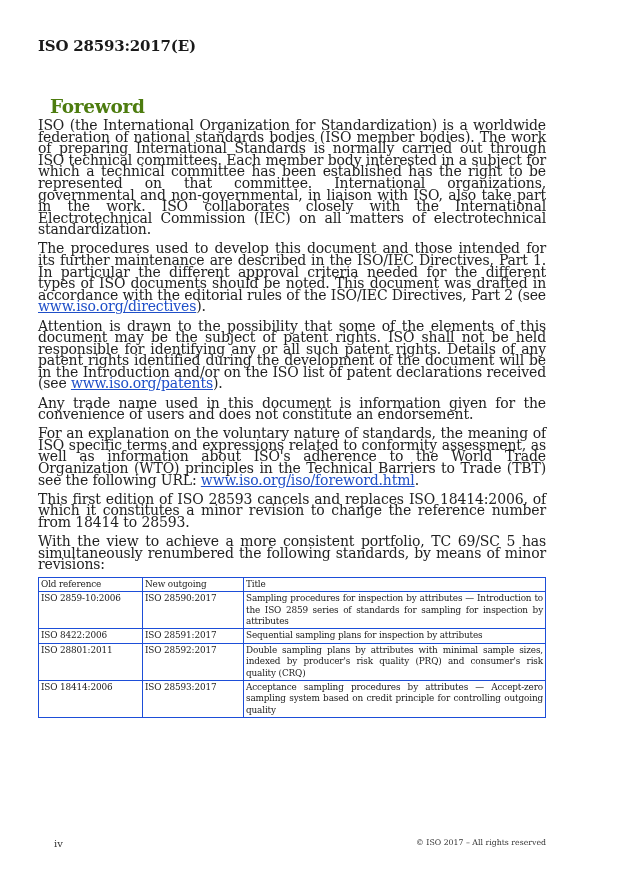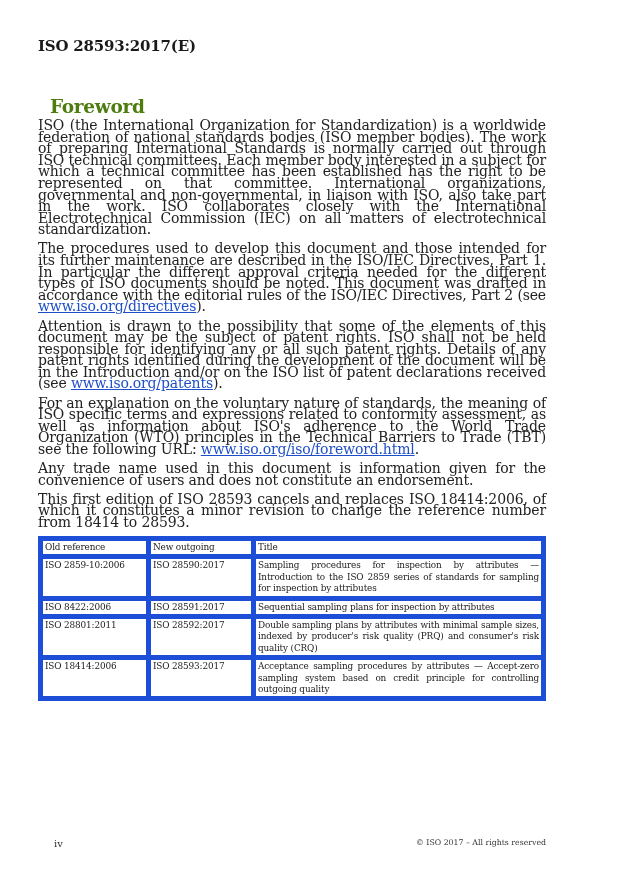--- a/index.html
+++ b/index.html
@@ -26,21 +26,21 @@
     font-size: 14px; line-height: 11.6px;
     text-align: justify; letter-spacing: -0.15px; word-spacing: 0px;
   }
   .para a { color: #1f4fc8; text-decoration: underline; }
   .para i { font-style: italic; }
   table.ref-table {
     border-collapse: collapse; width: 508px; margin-top: 6px;
     font-size: 8.9px; line-height: 11.4px; letter-spacing: -0.15px;
   }
   table.ref-table th, table.ref-table td {
-    border: 5px solid #1d4ed8; padding: 1px 2px 1px 2px;
+    border: 1px solid #1d4ed8; padding: 1px 2px 1px 2px;
     vertical-align: top; text-align: left; font-weight: normal;
   }
   table.ref-table td.title-cell { text-align: justify; }
   .col-old { width: 99px; }
   .col-new { width: 96px; }
   .footer-page {
     position: absolute; left: 38px; top: 838px;
     font-size: 10px; color: #333333; margin-left: 16px;
   }
   .footer-copy {
@@ -55,27 +55,28 @@
 
 <h1 class="page-title">Foreword</h1>
 
 <div class="content">
   <p class="para">ISO (the International Organization for Standardization) is a worldwide federation of national standards bodies (ISO member bodies). The work of preparing International Standards is normally carried out through ISO technical committees. Each member body interested in a subject for which a technical committee has been established has the right to be represented on that committee. International organizations, governmental and non-governmental, in liaison with ISO, also take part in the work. ISO collaborates closely with the International Electrotechnical Commission (IEC) on all matters of electrotechnical standardization.</p>
 
   <p class="para"><span>The procedures used to develop this document and those intended for its further maintenance are described in the ISO/IEC Directives, Part 1. In particular the different approval criteria needed for the different types of ISO documents should be noted. This document was drafted in accordance with the editorial rules of the ISO/IEC Directives, Part 2 (see </span><a href="#">www.iso.org/directives</a><span>).</span></p>
 
   <p class="para"><span>Attention is drawn to the possibility that some of the elements of this document may be the subject of patent rights. ISO shall not be held responsible for identifying any or all such patent rights. Details of any patent rights identified during the development of the document will be in the Introduction and/or on the ISO list of patent declarations received (see </span><a href="#">www.iso.org/patents</a><span>).</span></p>
 
+  <p class="para">Any trade name used in this document is information given for the convenience of users and does not constitute an endorsement.</p>
+
   <p class="para"><span>For an explanation on the voluntary nature of standards, the meaning of ISO specific terms and expressions related to conformity assessment, as well as information about ISO's adherence to the World Trade Organization (WTO) principles in the Technical Barriers to Trade (TBT) see the following URL: </span><a href="#">www.iso.org/iso/foreword.html</a><span>.</span></p>
-
-  <p class="para">Any trade name used in this document is information given for the convenience of users and does not constitute an endorsement.</p>
 
 
   <p class="para">This first edition of ISO 28593 cancels and replaces ISO 18414:2006, of which it constitutes a minor revision to change the reference number from 18414 to 28593.</p>
 
+  <p class="para" style="margin-bottom:0;">With the view to achieve a more consistent portfolio, TC 69/SC 5 has simultaneously renumbered the following standards, by means of minor revisions:</p>
 
   <table class="ref-table">
     <thead>
       <tr>
         <th class="col-old">Old reference</th>
         <th class="col-new">New outgoing</th>
         <th>Title</th>
       </tr>
     </thead>
     <tbody>

